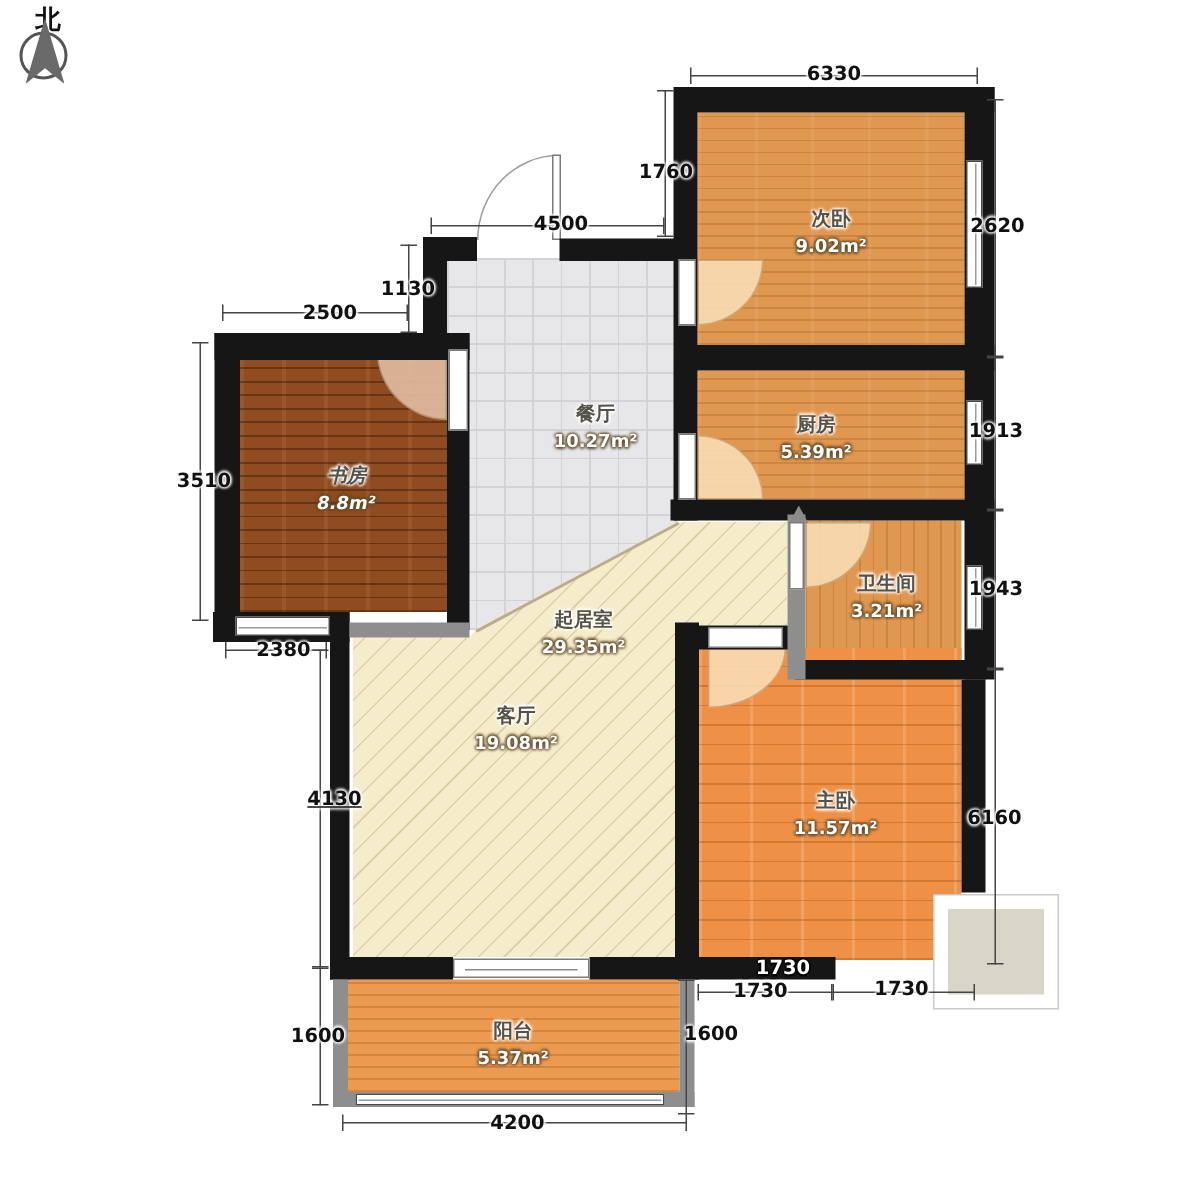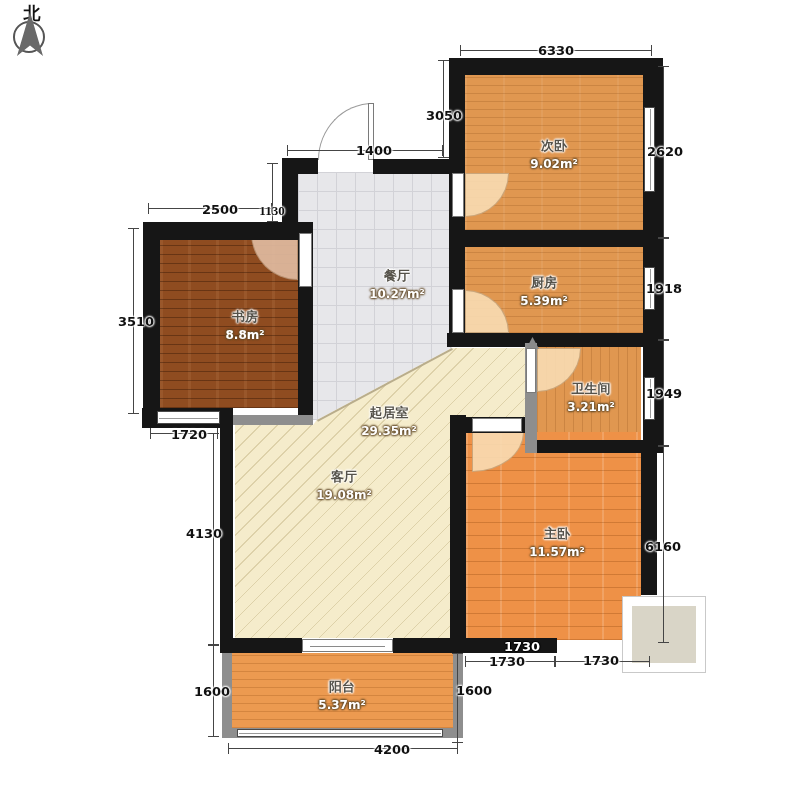--- a/index.html
+++ b/index.html
@@ -144,21 +144,21 @@
     <span class="ar">9.02m²</span>
   </div>
   <div class="rlabel" style="left:397px;top:267px;">
     <span class="nm">餐厅</span>
     <span class="ar">10.27m²</span>
   </div>
   <div class="rlabel" style="left:544px;top:274px;">
     <span class="nm">厨房</span>
     <span class="ar">5.39m²</span>
   </div>
-  <div class="rlabel" style="left:245px;top:308px;">
+  <div class="rlabel" style="left:231px;top:308px;font-style:italic;">
     <span class="nm">书房</span>
     <span class="ar">8.8m²</span>
   </div>
   <div class="rlabel" style="left:591px;top:380px;">
     <span class="nm">卫生间</span>
     <span class="ar">3.21m²</span>
   </div>
   <div class="rlabel" style="left:389px;top:404px;">
     <span class="nm">起居室</span>
     <span class="ar">29.35m²</span>
@@ -188,31 +188,31 @@
   <div class="dl-h" style="left:228px;top:748px;width:230px;"></div>
   <div class="dl-v" style="left:457px;top:653px;height:90px;"></div>
   <div class="dl-h" style="left:465px;top:661px;width:90px;"></div>
   <div class="dl-h" style="left:555px;top:661px;width:95px;"></div>
   <div class="dl-v" style="left:663px;top:66px;height:172px;"></div>
   <div class="dl-v" style="left:663px;top:238px;height:102px;"></div>
   <div class="dl-v" style="left:663px;top:340px;height:106px;"></div>
   <div class="dl-v" style="left:663px;top:446px;height:197px;"></div>
 
   <div class="dim" style="left:556px;top:50px;">6330</div>
-  <div class="dim" style="left:444px;top:115px;">3050</div>
-  <div class="dim" style="left:374px;top:150px;">1400</div>
-  <div class="dim" style="left:272px;top:211px;font-family:Liberation Serif, serif;">1130</div>
+  <div class="dim" style="left:444px;top:115px;">1760</div>
+  <div class="dim" style="left:374px;top:150px;">4500</div>
+  <div class="dim" style="left:272px;top:193px;">1130</div>
   <div class="dim" style="left:220px;top:209px;">2500</div>
   <div class="dim" style="left:136px;top:321px;">3510</div>
-  <div class="dim" style="left:189px;top:434px;">1720</div>
-  <div class="dim" style="left:204px;top:533px;">4130</div>
+  <div class="dim" style="left:189px;top:434px;">2380</div>
+  <div class="dim" style="left:223px;top:533px;text-decoration:underline;">4130</div>
   <div class="dim" style="left:212px;top:691px;">1600</div>
-  <div class="dim" style="left:345px;top:749px;margin-left:47px;">4200</div>
+  <div class="dim" style="left:345px;top:749px;">4200</div>
   <div class="dim" style="left:474px;top:690px;">1600</div>
   <div class="dim dim-on-wall" style="left:522px;top:646px;">1730</div>
   <div class="dim" style="left:507px;top:661px;">1730</div>
   <div class="dim" style="left:601px;top:660px;">1730</div>
   <div class="dim" style="left:665px;top:151px;">2620</div>
-  <div class="dim" style="left:664px;top:288px;">1918</div>
-  <div class="dim" style="left:664px;top:393px;">1949</div>
+  <div class="dim" style="left:664px;top:288px;">1913</div>
+  <div class="dim" style="left:664px;top:393px;">1943</div>
   <div class="dim" style="left:663px;top:546px;">6160</div>
 
 </div>
 
 </body></html>

